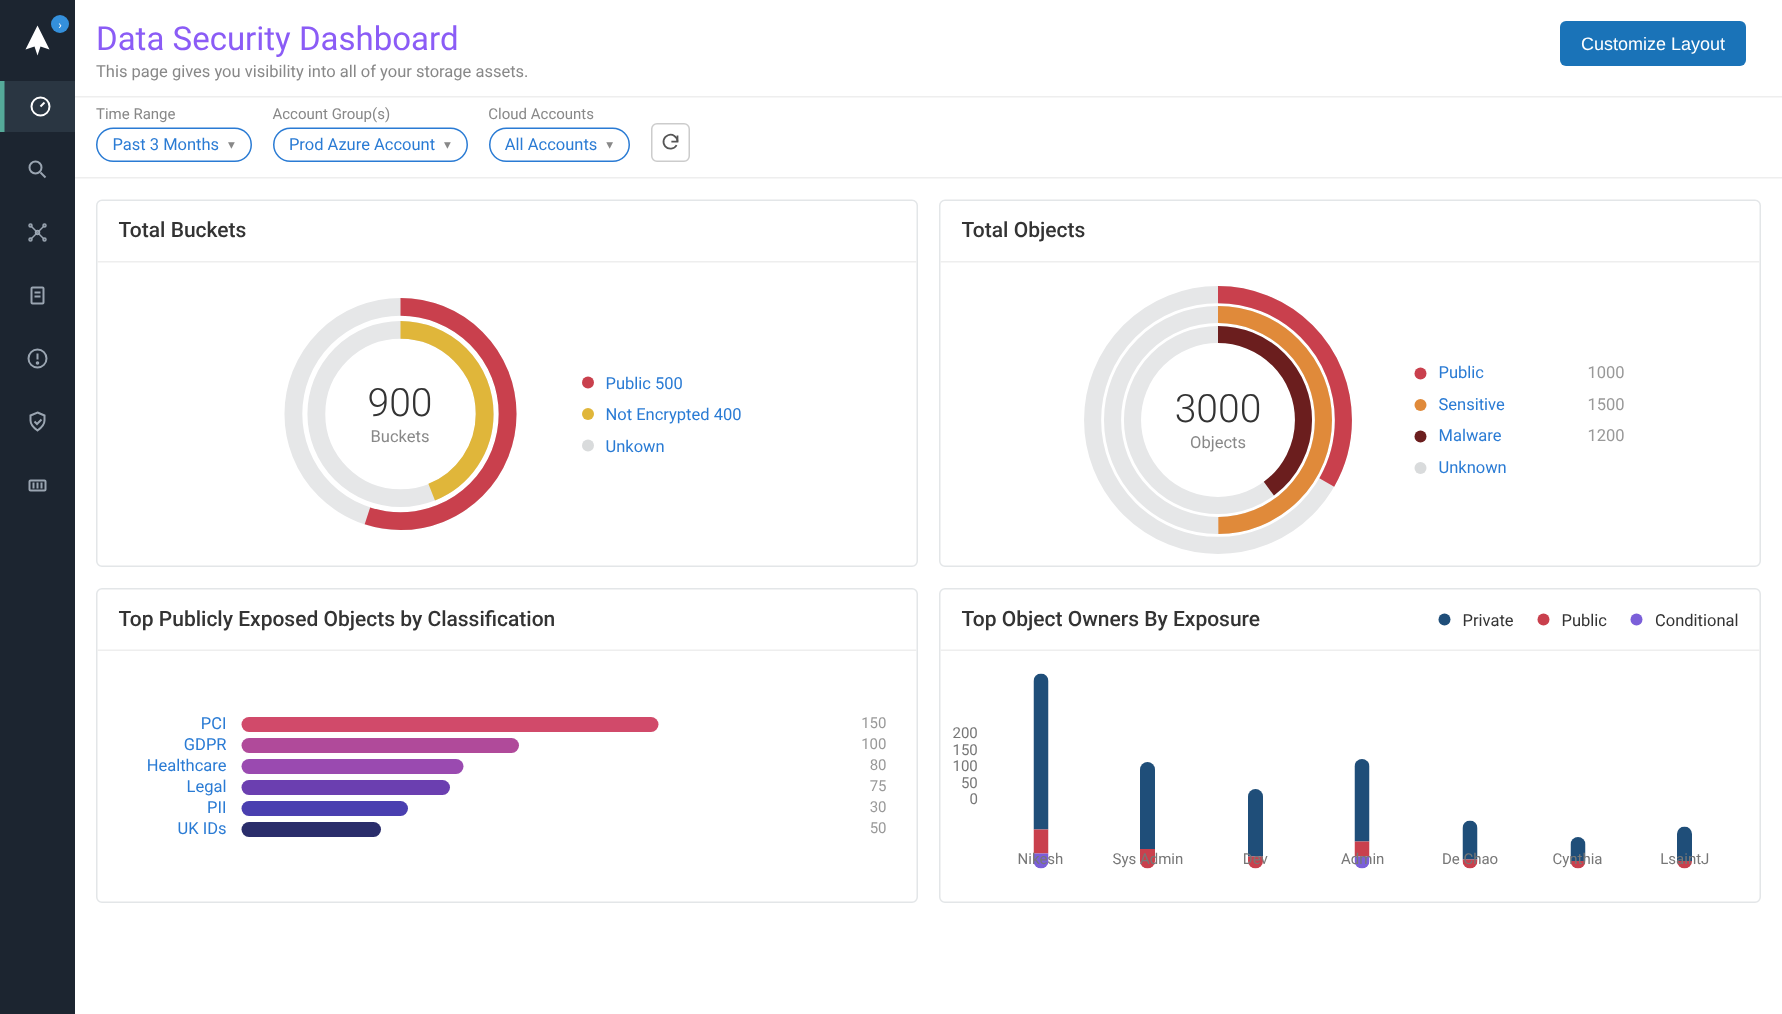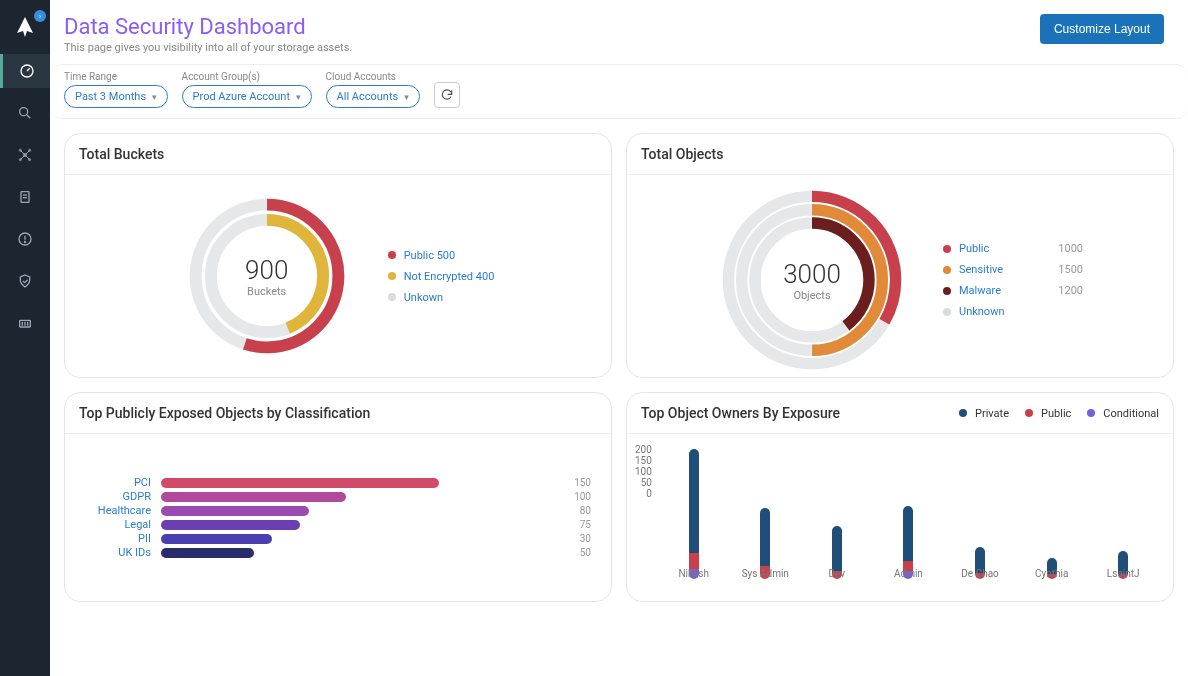--- a/index.html
+++ b/index.html
@@ -11,28 +11,28 @@
   .logo-badge { position:absolute; top:-2px; right:-6px; width:12px; height:12px; border-radius:50%; background:#3490dc; color:white; font-size:8px; display:flex; align-items:center; justify-content:center; }
   .nav-item { width:50px; height:34px; display:flex; align-items:center; justify-content:center; color:#9aa5b1; cursor:pointer; }
   .nav-item.active { background:#2a3642; border-left:3px solid #5a9; color:#fff; }
   .nav-item svg { width:16px; height:16px; }
   .main { flex:1; display:flex; flex-direction:column; overflow:hidden; }
   .header { display:flex; align-items:flex-start; justify-content:space-between; padding:14px 24px 10px 14px; }
   .header-left { }
   .page-title { font-size:22px; font-weight:400; color:#8b5cf6; }
   .page-subtitle { font-size:11px; color:#888; margin-top:2px; }
   .customize-btn { background:#1a73b8; color:#fff; border:none; border-radius:4px; padding:8px 14px; font-size:12px; cursor:pointer; }
-  .filters-row { display:flex; align-items:flex-end; gap:14px; padding:6px 14px 10px 14px; border-bottom:1px solid #eee; border-top:1px solid #eee;border-radius:12px; }
+  .filters-row { display:flex; align-items:flex-end; gap:14px; padding:6px 14px 10px 14px; border-bottom:1px solid #eee; border-top:1px solid #eee; }
   .filter-group { display:flex; flex-direction:column; gap:3px; }
   .filter-label { font-size:10px; color:#888; }
   .filter-pill { border:1px solid #2a7bd4; color:#2a7bd4; border-radius:16px; padding:4px 10px; font-size:11px; display:flex; align-items:center; gap:6px; cursor:pointer; background:#fff; }
   .filter-pill .chev { font-size:9px; color:#888; }
   .refresh-btn { border:1px solid #ccc; border-radius:4px; width:26px; height:26px; display:flex; align-items:center; justify-content:center; color:#555; cursor:pointer; background:#fff; }
   .content { flex:1; padding:14px; display:grid; grid-template-columns:1fr 1fr; grid-template-rows: 245px 210px; gap:14px; overflow:hidden; }
-  .card { border:1px solid #e3e6e8; border-radius:16px; background:#fff; display:flex; flex-direction:column; }
+  .card { border:1px solid #e3e6e8; border-radius:4px; background:#fff; display:flex; flex-direction:column; }
   .card-title { font-size:14px; color:#333; padding:12px 14px; border-bottom:1px solid #eee; font-weight:500; }
   .card-body { flex:1; padding:10px 14px; display:flex; align-items:center; }
   .donut-wrap { display:flex; align-items:center; gap:36px; width:100%; justify-content:center; }
   .donut { width:170px; height:170px; position:relative; }
   .donut-center { position:absolute; top:50%; left:50%; transform:translate(-50%,-50%); text-align:center; }
   .donut-value { font-size:26px; color:#333; font-weight:300; }
   .donut-sub { font-size:11px; color:#888; }
   .legend { display:flex; flex-direction:column; gap:8px; font-size:11px; }
   .legend-row { display:flex; align-items:center; gap:8px; }
   .dot { width:8px; height:8px; border-radius:50%; }
@@ -42,21 +42,21 @@
   .barlist { display:flex; flex-direction:column; gap:1px; width:100%; padding-right:6px; }
   .barlist-row { display:flex; align-items:center; gap:10px; }
   .barlist-label { width:72px; text-align:right; font-size:11px; color:#2a7bd4; cursor:pointer; }
   .barlist-track { flex:1; height:10px; position:relative; }
   .barlist-bar { height:100%; border-radius:5px; }
   .barlist-val { width:34px; text-align:right; font-size:10px; color:#999; }
   .owners-header { display:flex; align-items:center; justify-content:space-between; padding:12px 14px; border-bottom:1px solid #eee;}
   .owners-title { font-size:14px; color:#333; font-weight:500;}
   .owners-legend { display:flex; gap:16px; font-size:11px; }
   .owners-chart { flex:1; display:flex; padding:8px 14px 4px 8px; }
-  .yaxis { display:flex; flex-direction:column; justify-content:flex-start; font-size:10px; color:#777; padding:2px 6px 18px 0; text-align:right; }
+  .yaxis { display:flex; flex-direction:column; justify-content:center; font-size:10px; color:#777; padding:2px 6px 18px 0; text-align:right; }
   .columns { flex:1; display:flex; align-items:flex-end; justify-content:space-around; height:100%; position:relative; padding-bottom:18px;}
   .stack { width:10px; border-radius:5px; display:flex; flex-direction:column-reverse; overflow:hidden; }
   .seg { width:100%; }
   .col-label { font-size:10px; color:#777; position:absolute; bottom:0;}
   .col-wrap { position:relative; height:100%; display:flex; flex-direction:column; align-items:center; justify-content:flex-end; flex:1;}
 </style>
 </head>
 <body>
 
 <div class="app">

